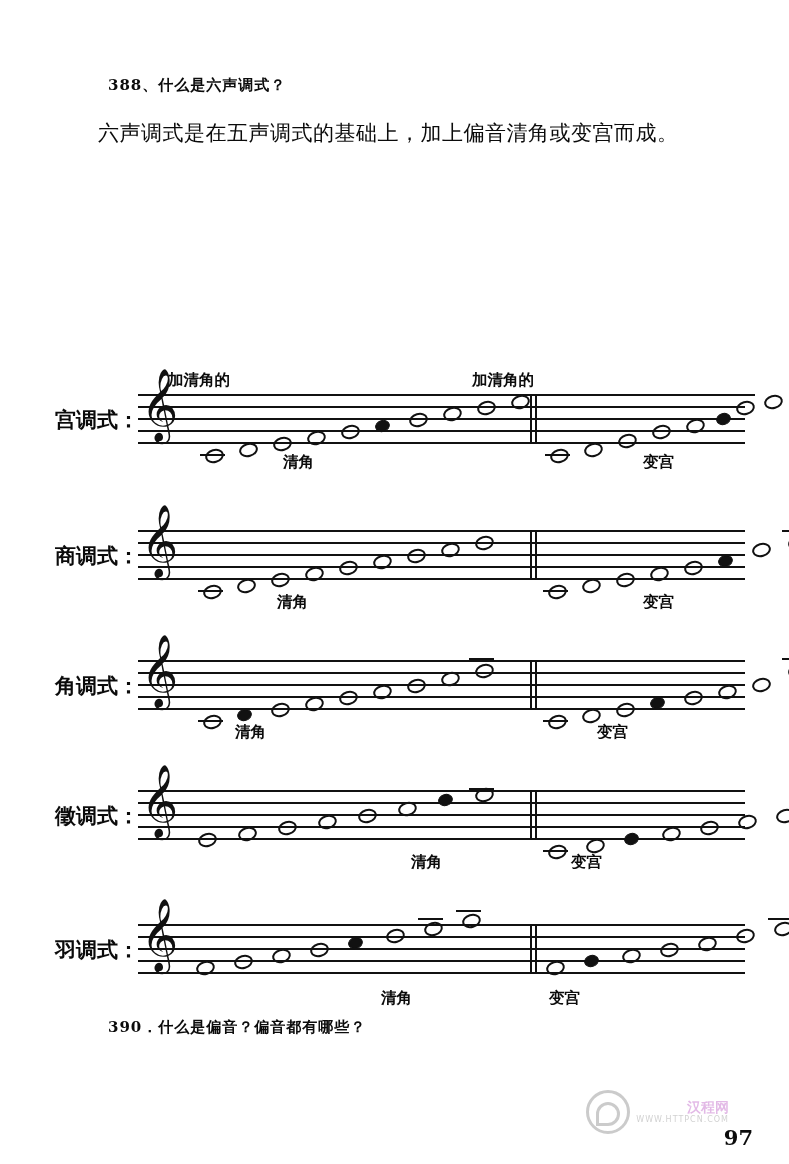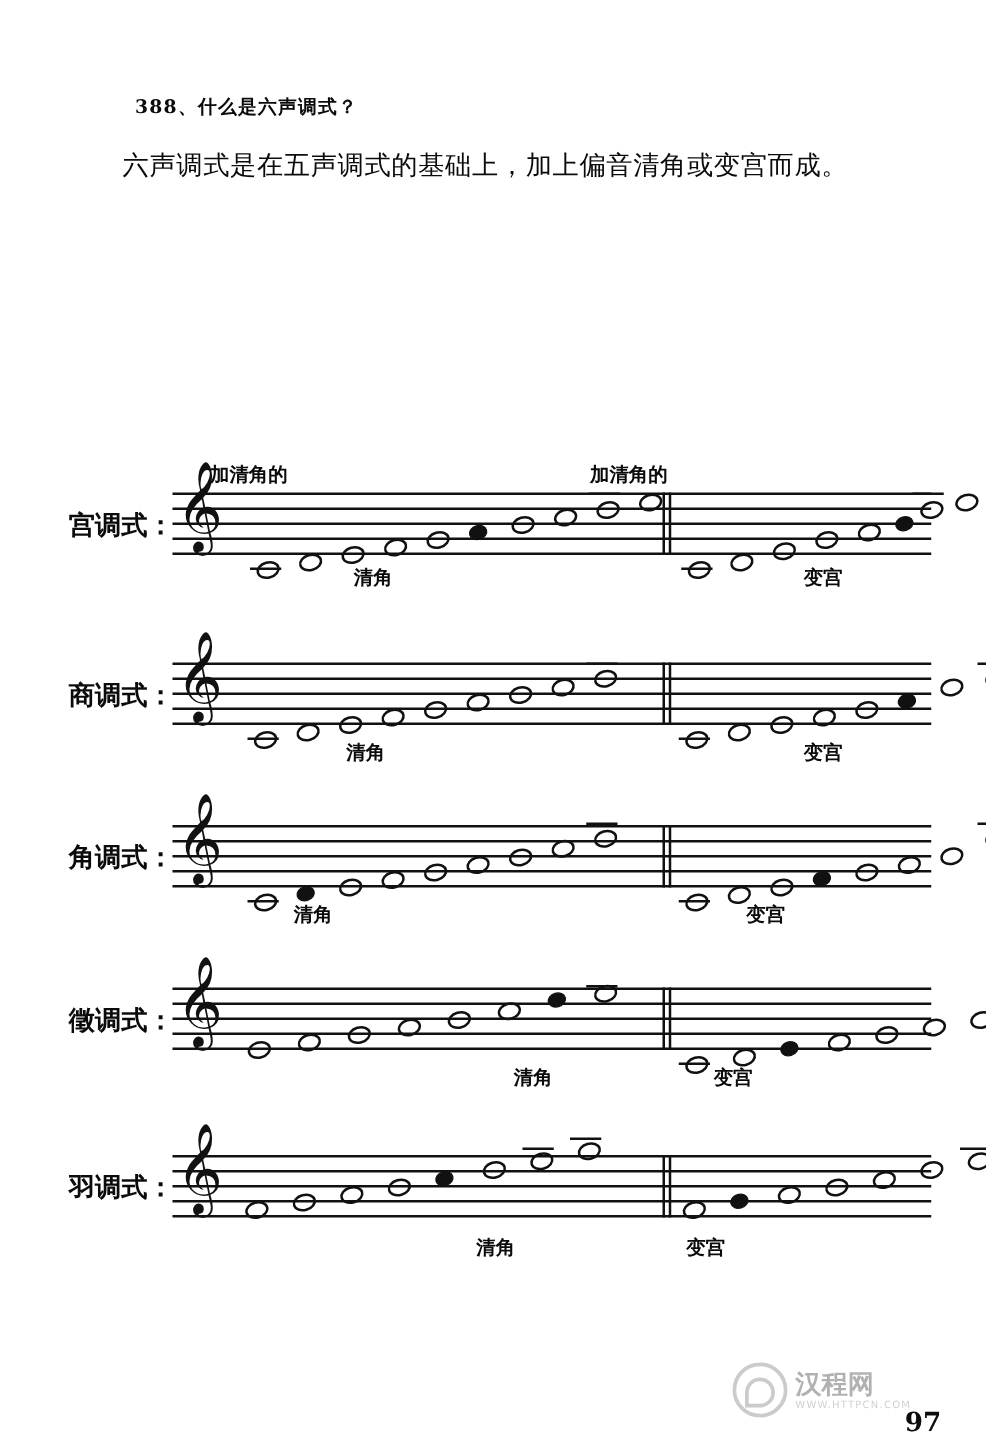--- a/index.html
+++ b/index.html
@@ -164,24 +164,25 @@
   .wm-circle:before {
     content: "";
     position: absolute;
     left: 7px; top: 9px;
     width: 18px; height: 18px;
     border: 3px solid #555;
     border-radius: 50% 50% 50% 0;
   }
   .wm-text {
     font-family: "DejaVu Sans", sans-serif;
-    font-size: 21px;
-    font-weight: bold;
-    color: #000000;
+    font-size: 14px;
+    font-weight: bold;
+    color: #a21caf;
     line-height: 1.05;
+    text-align: right;
   }
   .wm-sub {
     font-family: "DejaVu Sans", sans-serif;
     font-size: 8px;
     color: #666;
     letter-spacing: 1px;
   }
 </style>
 </head>
 <body>
@@ -369,20 +370,21 @@
       <div class="note" style="left:560px; top:13px;"></div>
       <div class="note" style="left:598px; top:5px;"></div>
       <div class="ledger" style="left:630px; top:-6px;"></div>
       <div class="note" style="left:636px; top:-2px;"></div>
 
     </div>
     <div class="mark" style="left:326px; top:82px;">清角</div>
     <div class="mark" style="left:494px; top:82px;">变宫</div>
   </div>
 
+  <div class="qheading" style="left:108px; top:1018px;">390．什么是偏音？偏音都有哪些？</div>
 
   <div class="watermark">
     <div class="wm-circle"></div>
     <div>
       <div class="wm-text">汉程网</div>
       <div class="wm-sub">WWW.HTTPCN.COM</div>
     </div>
   </div>
   <div class="page-number">97</div>
 

